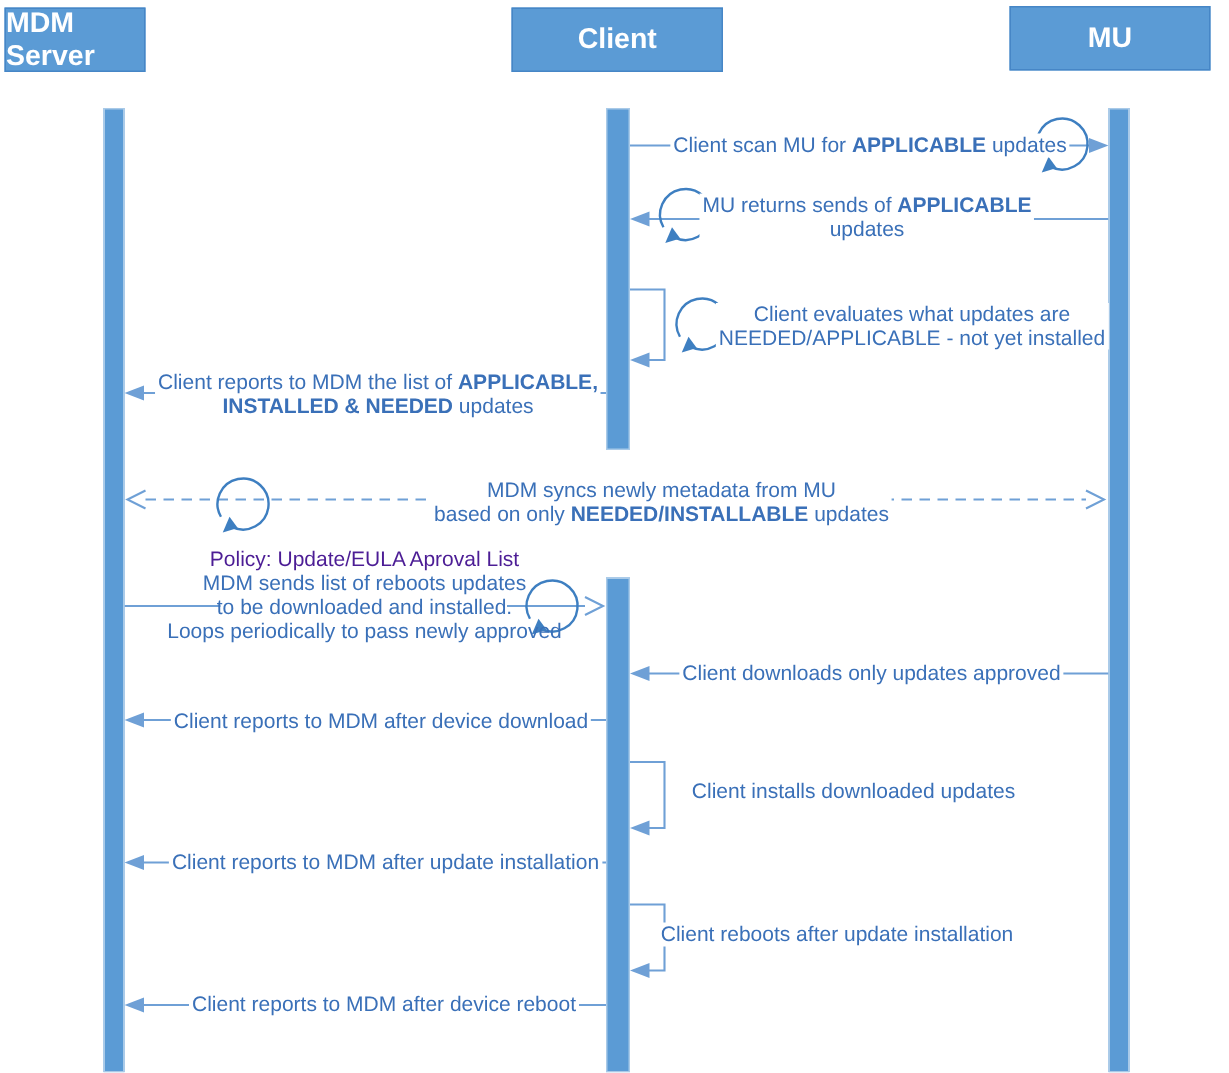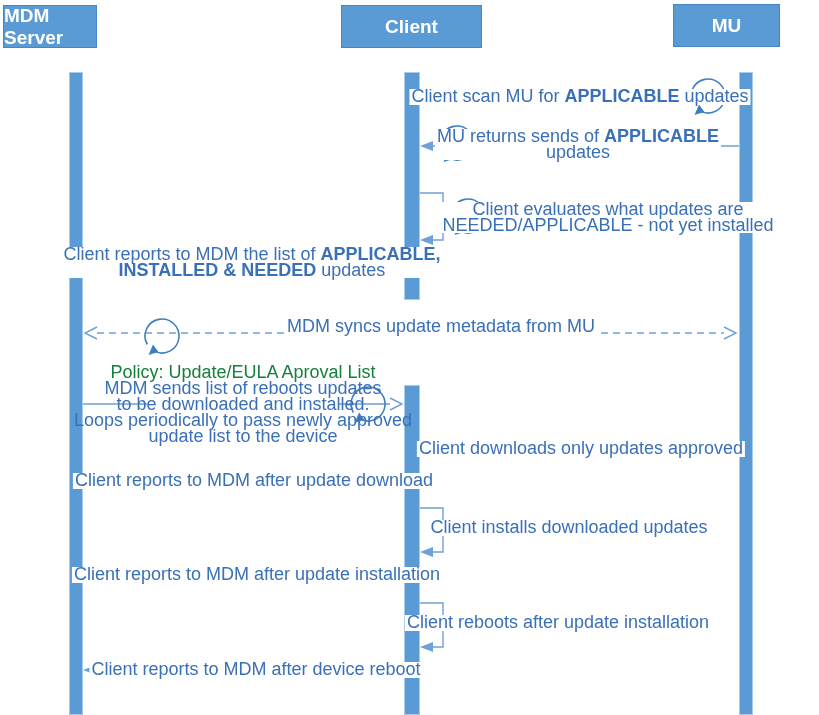--- a/index.html
+++ b/index.html
@@ -10,25 +10,25 @@
   .stage svg{position:absolute;left:0;top:0;}
   .actor-box{
     position:absolute;background:#5b9bd5;border:1px solid #4686c6;box-sizing:border-box;
     color:#fff;font-weight:bold;font-size:19px;display:flex;align-items:center;justify-content:center;
   }
   .lifeline{
     position:absolute;background:#5b9bd5;border:1px solid #a9cae8;box-sizing:border-box;
   }
   .msg{
     position:absolute;transform:translateX(-50%);text-align:center;white-space:nowrap;
-    color:#3a70b8;font-size:18px;line-height:15.5px;background:#fff;padding:0 2px;
+    color:#3a70b8;font-size:14px;line-height:15.5px;background:#fff;padding:0 2px;
   }
   .msg.nobg{background:transparent;}
   .b{font-weight:bold;}
-  .policy-title{color:#15803d;}
+  .policy-title{color:#4c1d95;}
   .wire{stroke:#6fa0d6;stroke-width:1.4;fill:none;}
   .wire.dashed{stroke-dasharray:7 5;}
   .head{fill:#6fa0d6;stroke:none;}
   .openhead{stroke:#6fa0d6;stroke-width:1.4;fill:none;}
   .loopicon{stroke:#3e7fc1;stroke-width:1.6;fill:none;}
   .loopicon-head{fill:#3e7fc1;stroke:none;}
 </style>
 </head>
 <body>
 
@@ -113,58 +113,58 @@
   <div class="lifeline" style="left:404px;top:72px;width:16px;height:228px"></div>
   <div class="lifeline" style="left:404px;top:385px;width:16px;height:330px"></div>
   <div class="lifeline" style="left:739px;top:72px;width:14px;height:643px"></div>
 
   <div class="actor-box" style="left:3px;top:5px;width:94px;height:43px">
     <span>MDM Server</span>
   </div>
   <div class="actor-box" style="left:341px;top:5px;width:141px;height:43px">
     <span>Client</span>
   </div>
-  <div class="actor-box" style="left:673px;top:4px;width:107px;height:43px">
+  <div class="actor-box" style="left:673px;top:4px;width:134px;height:43px">
     <span>MU</span>
   </div>
 
   <div class="msg" style="left:580px;top:89px">
       <div><span>Client scan MU for </span><span class="b">APPLICABLE</span><span> updates</span></div>
     </div>
   <div class="msg" style="left:578px;top:129px">
       <div><span>MU returns sends of </span><span class="b">APPLICABLE</span></div>
       <div><span>updates</span></div>
     </div>
   <div class="msg" style="left:252px;top:247px">
       <div><span>Client reports to MDM the list of </span><span class="b">APPLICABLE,</span></div>
       <div><span class="b">INSTALLED &amp; NEEDED</span><span> updates</span></div>
     </div>
   <div class="msg" style="left:608px;top:202px">
       <div><span>Client evaluates what updates are</span></div>
       <div><span>NEEDED/APPLICABLE - not yet installed</span></div>
     </div>
   <div class="msg" style="left:441px;top:319px">
-      <div><span>MDM syncs update metadata from MU</span></div>
+      <div><span>MDM syncs newly metadata from MU</span></div>
+      <div><span>based on only </span><span class="b">NEEDED/INSTALLABLE</span><span> updates</span></div>
     </div>
 
   <div class="msg nobg" style="left:243px;top:364px;line-height:16px">
     <div class="policy-title">Policy: Update/EULA Aproval List</div>
     <div>
         <div><span>MDM sends list of reboots updates</span></div>
         <div><span>to be downloaded and installed.</span></div>
         <div><span>Loops periodically to pass newly approved</span></div>
-        <div><span>update list to the device</span></div>
       </div>
   </div>
 
   <div class="msg" style="left:581px;top:441px">
       <div><span>Client downloads only updates approved</span></div>
     </div>
   <div class="msg" style="left:254px;top:473px">
-      <div><span>Client reports to MDM after update download</span></div>
+      <div><span>Client reports to MDM after device download</span></div>
     </div>
   <div class="msg" style="left:257px;top:567px">
       <div><span>Client reports to MDM after update installation</span></div>
     </div>
   <div class="msg" style="left:569px;top:520px">
       <div><span>Client installs downloaded updates</span></div>
     </div>
   <div class="msg" style="left:558px;top:615px">
       <div><span>Client reboots after update installation</span></div>
     </div>

